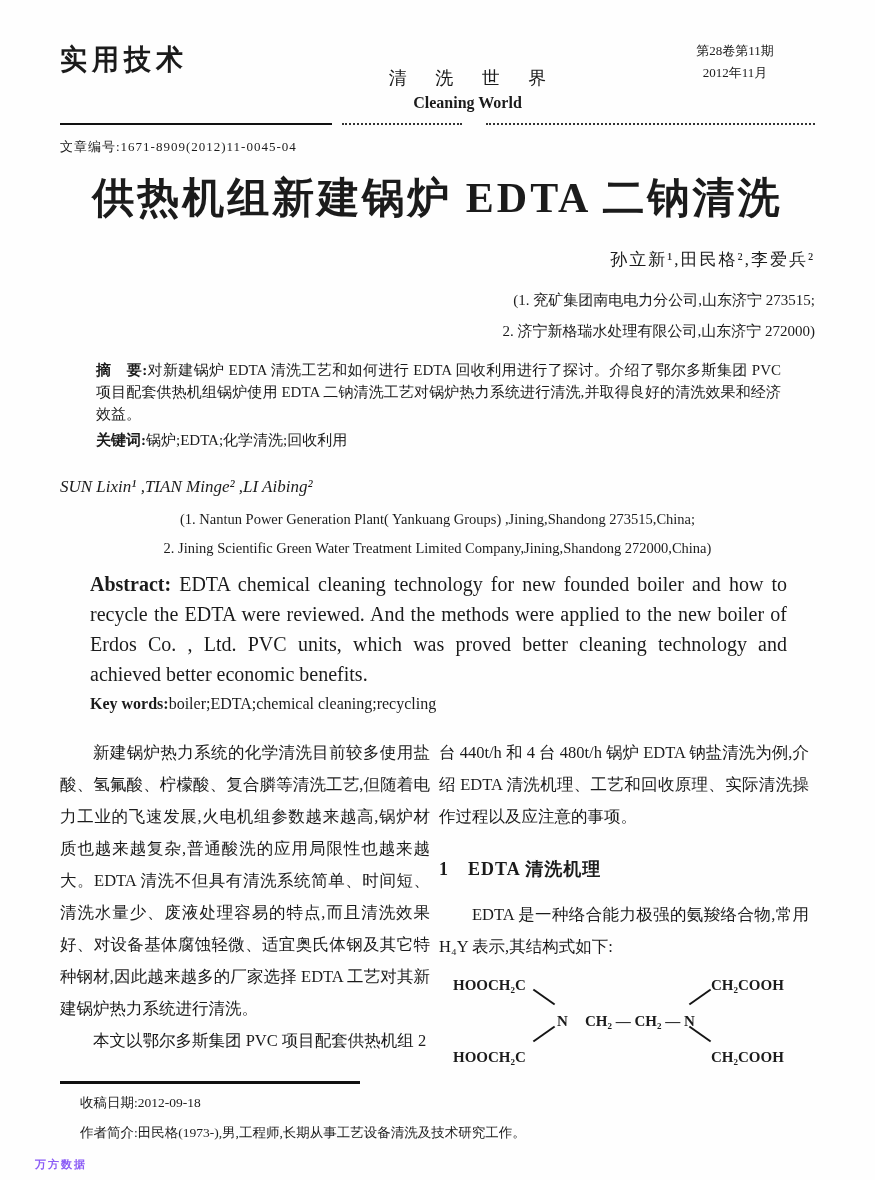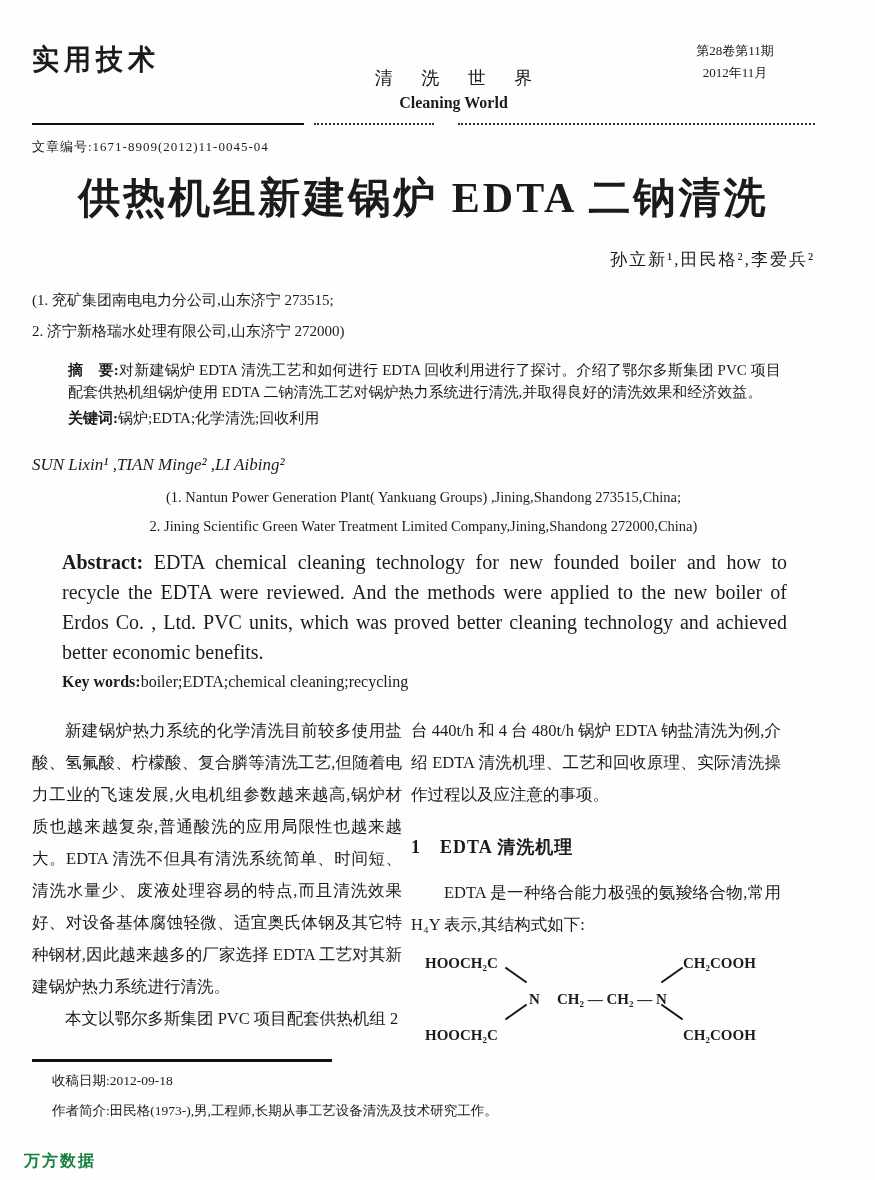--- a/index.html
+++ b/index.html
@@ -5,21 +5,21 @@
   * { margin:0; padding:0; box-sizing:border-box; }
   html,body { background:#e8e8e8; }
   .page {
     position:relative;
     width:875px; height:1180px;
     margin:0 auto;
     background:#fefefe;
     color:#1b1b1b;
     font-family:"Liberation Serif","DejaVu Serif",serif;
     overflow:hidden;
-    padding:36px 60px 0 32px;
+    padding:36px 60px 0 60px;
   }
 
   
   .hdr { display:flex; justify-content:space-between; align-items:flex-start; }
   .hdr-left { width:220px; padding-top:6px; }
   .col-label { font-size:27px; font-weight:900; letter-spacing:5px; transform:scaleY(1.05); }
   .hdr-center { text-align:center; padding-top:2px; }
   .journal-cn { font-size:18px; letter-spacing:12px; margin-left:12px;margin-top:28px; }
   .journal-en { font-size:16px; font-weight:bold; margin-top:4px; }
   .hdr-right { width:160px; text-align:center; font-size:13px; line-height:1.7; padding-top:4px; }
@@ -27,21 +27,21 @@
   .divider { display:flex; align-items:center; margin-top:10px; height:4px; }
   .divider .solid { width:272px; height:2px; background:#111; }
   .divider .dots  { width:120px; border-top:2px dotted #333; margin-left:10px; }
   .divider .dotted{ flex:1; border-top:2px dotted #333; margin-left:24px; }
 
   .article-no { font-size:13px; margin-top:12px; letter-spacing:1px; }
 
   
   .title-cn { text-align:center; font-size:42px; font-weight:900; letter-spacing:3px; margin-top:14px; }
   .authors-cn { text-align:right; font-size:17px; margin-top:22px; letter-spacing:2px; }
-  .affil-cn { text-align:left; font-size:15px; margin-top:14px; line-height:31px; }
+  .affil-cn { text-align:right; font-size:15px; margin-top:14px; line-height:31px; }
 
   .abstract-cn { margin-top:12px; padding:0 34px 0 36px; font-size:15px; line-height:22px; text-align:justify; }
   .abstract-cn .lbl, .kw-cn .lbl { font-weight:bold; }
   .kw-cn { padding:0 34px 0 36px; font-size:15px; line-height:30px; }
 
   .title-en { text-align:center; font-size:21px; font-weight:bold; margin-top:20px; line-height:36px; }
   .authors-en { text-align:left; font-style:italic; font-size:17px; margin-top:22px; }
   .affil-en { text-align:center; font-size:14.5px; margin-top:8px; line-height:29px; }
 
   .abstract-en { margin-top:6px; padding:0 28px 0 30px; font-size:20px; line-height:30px; text-align:justify; }
@@ -66,21 +66,21 @@
   .bond { position:absolute; width:26px; height:2px; background:#151515; }
   .b-tl { left:92px;  top:27px; transform:rotate(35deg); }
   .b-bl { left:92px;  top:64px; transform:rotate(-35deg); }
   .b-tr { left:248px; top:27px; transform:rotate(-35deg); }
   .b-br { left:248px; top:64px; transform:rotate(35deg); }
 
   
   .footnote-rule { width:300px; height:3px; background:#111; margin-top:16px; }
   .footnote { font-size:13.5px; margin-top:10px; padding-left:20px; }
   .footnote + .footnote { margin-top:12px; }
-  .watermark { position:absolute; left:24px; bottom:8px; font-size:16px; font-weight:bold; color:#15803d; letter-spacing:2px; }
+  .watermark { position:absolute; left:35px; bottom:8px; font-size:11px; font-weight:bold; color:#8b5cf6; letter-spacing:2px; }
 </style>
 </head>
 <body>
 
 <div class="page">
 
   <div class="hdr">
     <div class="hdr-left">
       <div class="col-label">实用技术</div>
     </div>

